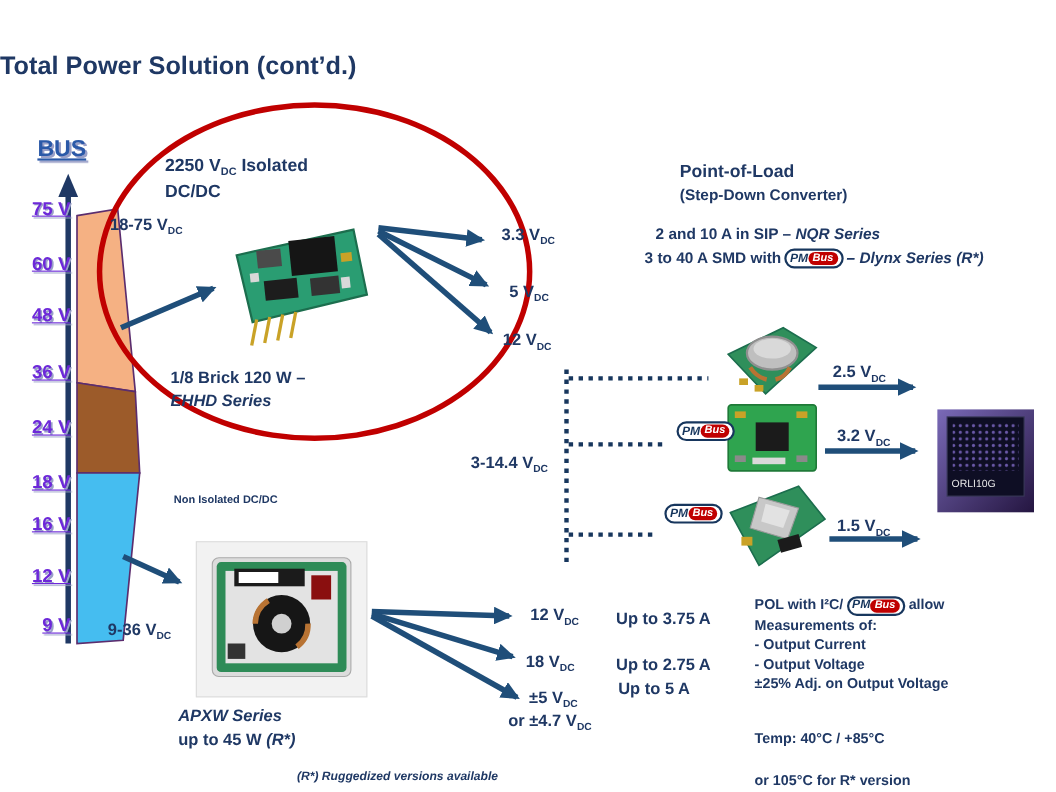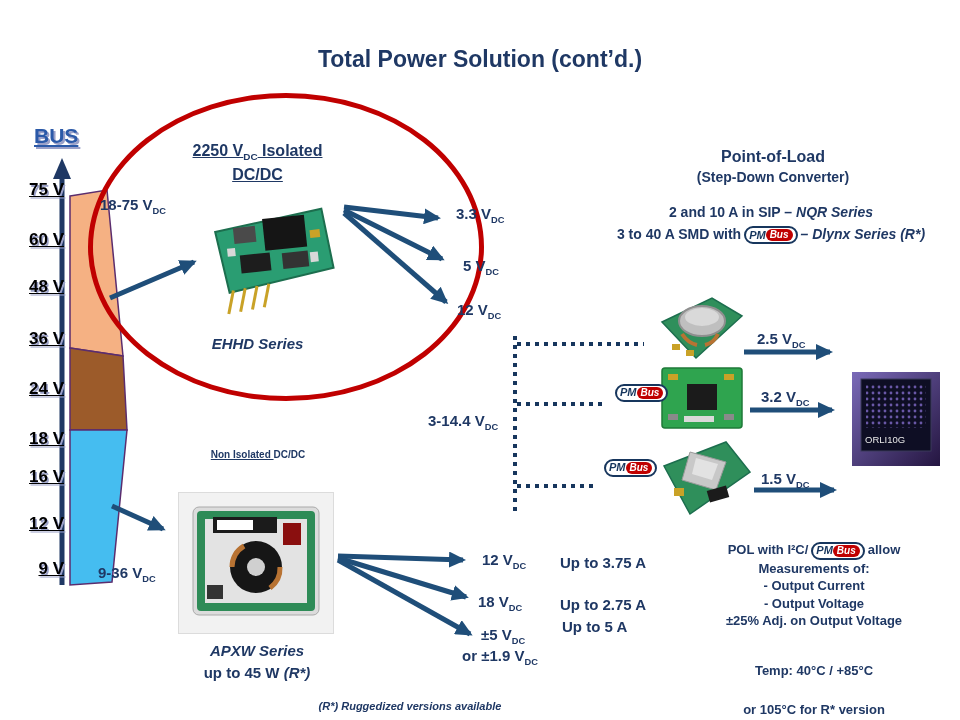--- a/index.html
+++ b/index.html
@@ -1,26 +1,26 @@
 <!DOCTYPE html>
 <html><head>
 <meta charset="utf-8">
 <style>
   html,body{margin:0;padding:0;}
   body{width:960px;height:720px;position:relative;background:#fff;font-family:"Liberation Sans",sans-serif;overflow:hidden;}
   .abs{position:absolute;}
   .navy{color:#1F3864;}
   .b{font-weight:bold;}
   .i{font-style:italic;}
-  .u{text-decoration:underline;}
-  .ctr{text-align:center;}
+  .u{}
+  .ctr{text-align:left;}
   sub{font-size:0.62em;}
   .title{left:0;right:0;top:46px;font-size:23px;}
   .bus-label{left:34px;top:124px;font-size:21px;color:#2B59A8;font-weight:bold;text-decoration:underline;text-shadow:2px 2px 0 #9aa0c8;z-index:4;}
-  .vbus{left:18px;width:46px;text-align:right;font-size:17px;color:#000000;font-weight:bold;text-decoration:underline;text-shadow:1.5px 1.5px 0 #9aa0c8;z-index:4;white-space:nowrap;}
+  .vbus{left:18px;width:46px;text-align:right;font-size:17px;color:#6d28d9;font-weight:bold;text-decoration:underline;text-shadow:1.5px 1.5px 0 #9aa0c8;z-index:4;white-space:nowrap;}
   .vdc{font-size:15px;font-weight:bold;color:#1F3864;white-space:nowrap;z-index:4;}
   .overlay{left:0;top:0;z-index:1;}
   .arr{stroke:#1F4E79;stroke-width:5;marker-end:url(#ah);}
   .dash{stroke:#17365D;stroke-width:4;stroke-dasharray:4 5;fill:none;}
   .module{z-index:2;}
   .ellipse{left:88px;top:93px;width:386px;height:298px;border:5px solid #C00000;border-radius:50%;z-index:3;}
   .txt{z-index:4;}
   .pmbus{display:inline-flex;align-items:center;border:2px solid #17365D;border-radius:9px;background:#fff;padding:1px 3px;line-height:1;vertical-align:middle;margin:0 3px;}
   .pmbus .pm{color:#17365D;font-weight:bold;font-style:italic;font-size:11px;}
   .pmbus .bus{background:#C00000;color:#fff;border-radius:8px;padding:1px 4px;font-weight:bold;font-style:italic;font-size:10px;}
@@ -111,20 +111,21 @@
         <line x1="24" y1="90" x2="17" y2="113"></line>
         <line x1="36" y1="89" x2="29" y2="112"></line>
         <line x1="48" y1="88" x2="41" y2="111"></line>
         <line x1="60" y1="87" x2="53" y2="110"></line>
       </g>
     </g>
   </svg>
 </div>
 
 <div class="abs txt ctr navy b" style="left:155px;top:333px;width:205px;font-size:15px;line-height:1.4">
+  <div>1/8 Brick 120 W –</div>
   <div class="i">EHHD Series</div>
 </div>
 
 <div class="abs vdc" style="left:456px;top:205px"><span>3.3 V</span><sub>DC</sub></div>
 <div class="abs vdc" style="left:463px;top:257px"><span>5 V</span><sub>DC</sub></div>
 <div class="abs vdc" style="left:457px;top:301px"><span>12 V</span><sub>DC</sub></div>
 
 <div class="abs txt ctr navy b" style="left:618px;top:146px;width:310px;font-size:16px;line-height:1.35">
   <div>Point-of-Load</div>
   <div style="font-size:14px">(Step-Down Converter)</div>
@@ -224,21 +225,21 @@
 <div class="abs txt ctr navy b" style="left:162px;top:640px;width:190px;font-size:15px;line-height:1.45">
   <div class="i">APXW Series</div>
   <div><span>up to 45 W </span><span class="i">(R*)</span></div>
 </div>
 
 <div class="abs vdc" style="left:482px;top:551px"><span>12 V</span><sub>DC</sub></div>
 <div class="abs vdc" style="left:560px;top:554px">Up to 3.75 A</div>
 <div class="abs vdc" style="left:478px;top:593px"><span>18 V</span><sub>DC</sub></div>
 <div class="abs vdc" style="left:560px;top:596px">Up to 2.75 A</div>
 <div class="abs vdc" style="left:481px;top:626px"><span>±5 V</span><sub>DC</sub></div>
-<div class="abs vdc" style="left:462px;top:647px"><span>or ±1.9 V</span><sub>DC</sub></div>
+<div class="abs vdc" style="left:462px;top:647px"><span>or ±4.7 V</span><sub>DC</sub></div>
 <div class="abs vdc" style="left:562px;top:618px">Up to 5 A</div>
 
 <div class="abs txt ctr navy b feat" style="left:686px;top:541px;width:256px">
   <div><span>POL with I²C/</span><span class="pmbus">
         <span class="pm">PM</span>
         <span class="bus">Bus</span>
       </span><span>allow</span></div>
   <div>Measurements of:</div>
   <div>- Output Current</div>
   <div>- Output Voltage</div>

